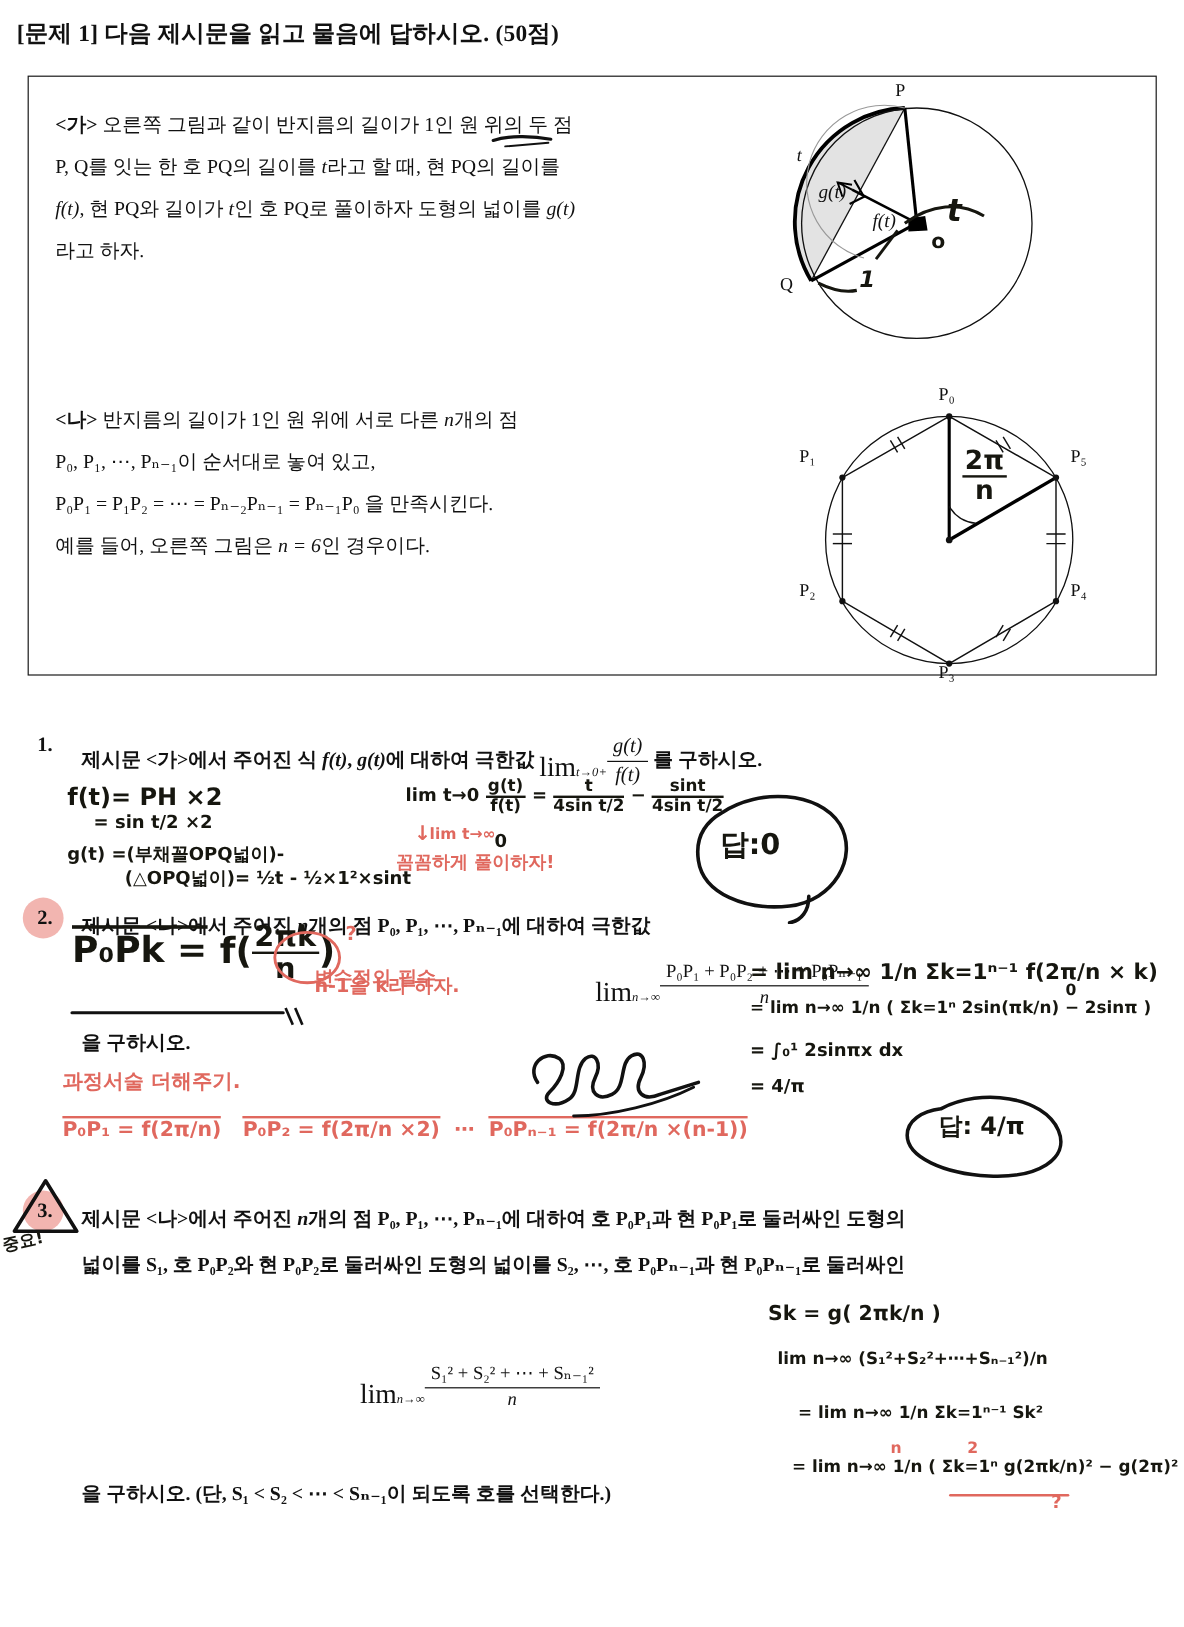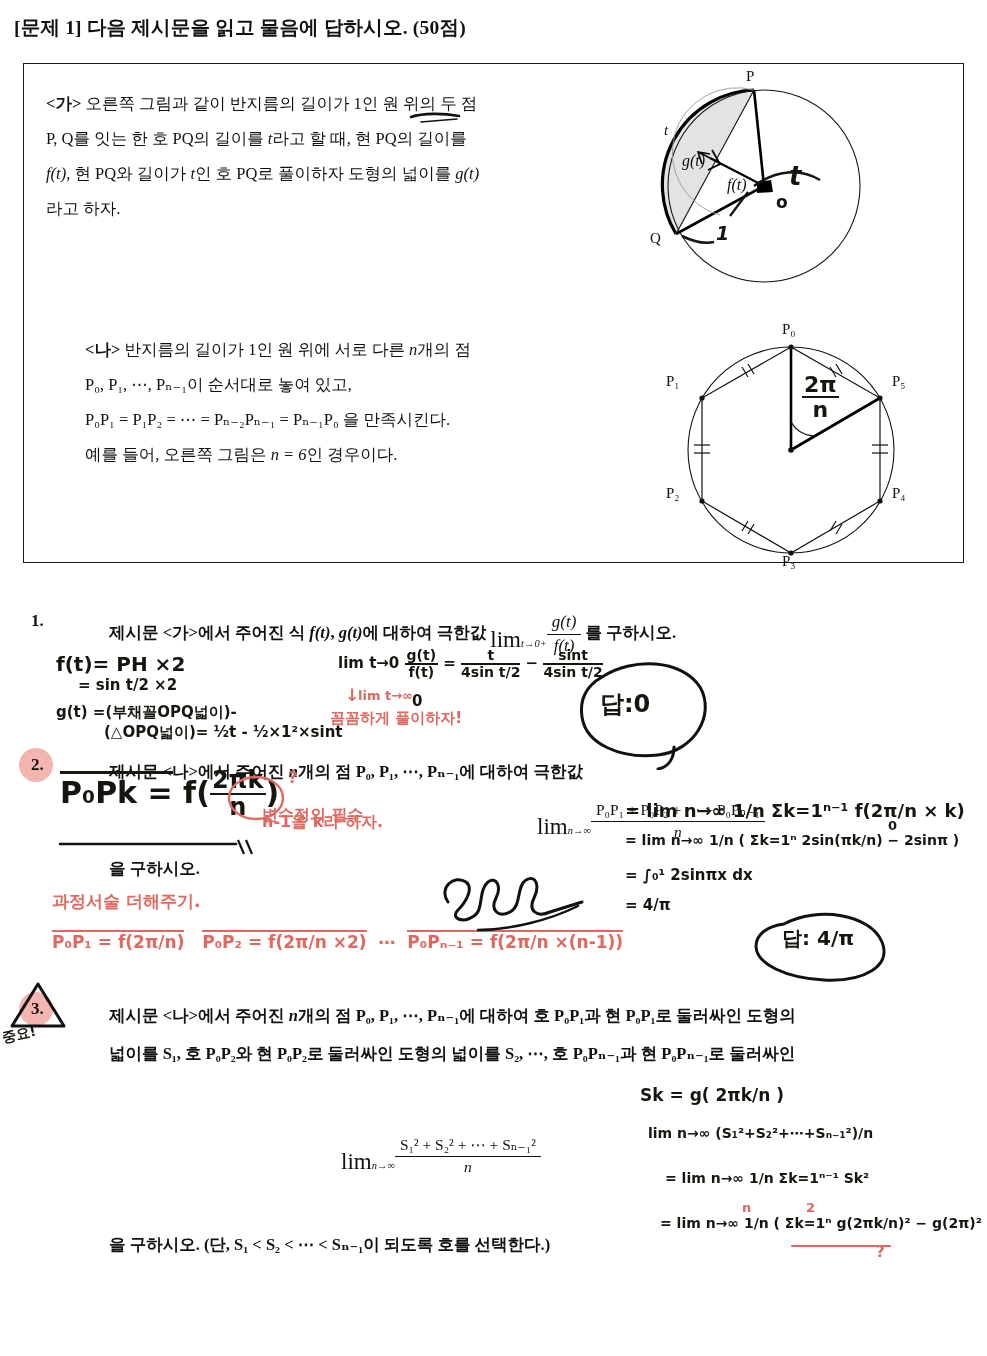--- a/index.html
+++ b/index.html
@@ -13,21 +13,21 @@
 
   
   .passage-box{position:absolute;left:23px;top:63px;width:941px;height:500px;
                border:1.6px solid #1a1a1a;background:#fff;box-sizing:border-box;}
 
   .para{position:absolute;font-size:16.5px;line-height:35px;}
   .para b{font-weight:bold;}
   .it{font-style:italic;font-family:"Liberation Serif",serif;}
 
   
-  .q{position:absolute;font-size:16.5px;font-weight:bold;line-height:34px;margin-left:41px;}
+  .q{position:absolute;font-size:16.5px;font-weight:bold;line-height:34px;}
   .qnum{position:absolute;font-size:17px;font-weight:bold;}
   .dot{position:absolute;width:34px;height:34px;border-radius:50%;
        background:#f0a8a2;opacity:.85;}
 
   
   .lim{display:inline-block;text-align:center;vertical-align:-9px;font-style:normal;
        font-family:"Liberation Serif",serif;}
   .lim .big{font-size:23px;line-height:22px;font-weight:normal;}
   .lim .small{font-size:10.5px;line-height:11px;font-weight:normal;}
   .frac{display:inline-block;text-align:center;vertical-align:middle;font-weight:normal;}
@@ -70,21 +70,21 @@
         <span class="it">f(t)</span><span>, 현 PQ와 길이가 </span><span class="it">t</span><span>인 호 PQ로 풀이하자 도형의 넓이를 </span><span class="it">g(t)</span>
       </div>
       <div>라고 하자.</div>
     </div>
 
     <svg class="ink" style="left:385px;top:46px;" width="60" height="16">
       <path d="M2,7 C14,3 34,3 50,6" stroke="#111" stroke-width="2.6" fill="none" stroke-linecap="round"></path>
       <path d="M12,12 L48,9" stroke="#111" stroke-width="1.6" fill="none" stroke-linecap="round"></path>
     </svg>
 
-    <div class="para" style="left:22px;top:268px;width:580px;margin-left:39px;">
+    <div class="para" style="left:22px;top:268px;width:580px;">
       <div>
         <b>&lt;나&gt;</b>
         <span>반지름의 길이가 1인 원 위에 서로 다른 </span><span class="it">n</span><span>개의 점</span>
       </div>
       <div>P₀, P₁, ⋯, Pₙ₋₁이 순서대로 놓여 있고,</div>
       <div>P₀P₁ = P₁P₂ = ⋯ = Pₙ₋₂Pₙ₋₁ = Pₙ₋₁P₀ 을 만족시킨다.</div>
       <div>
         <span>예를 들어, 오른쪽 그림은 </span><span class="it">n = 6</span><span>인 경우이다.</span>
       </div>
     </div>

